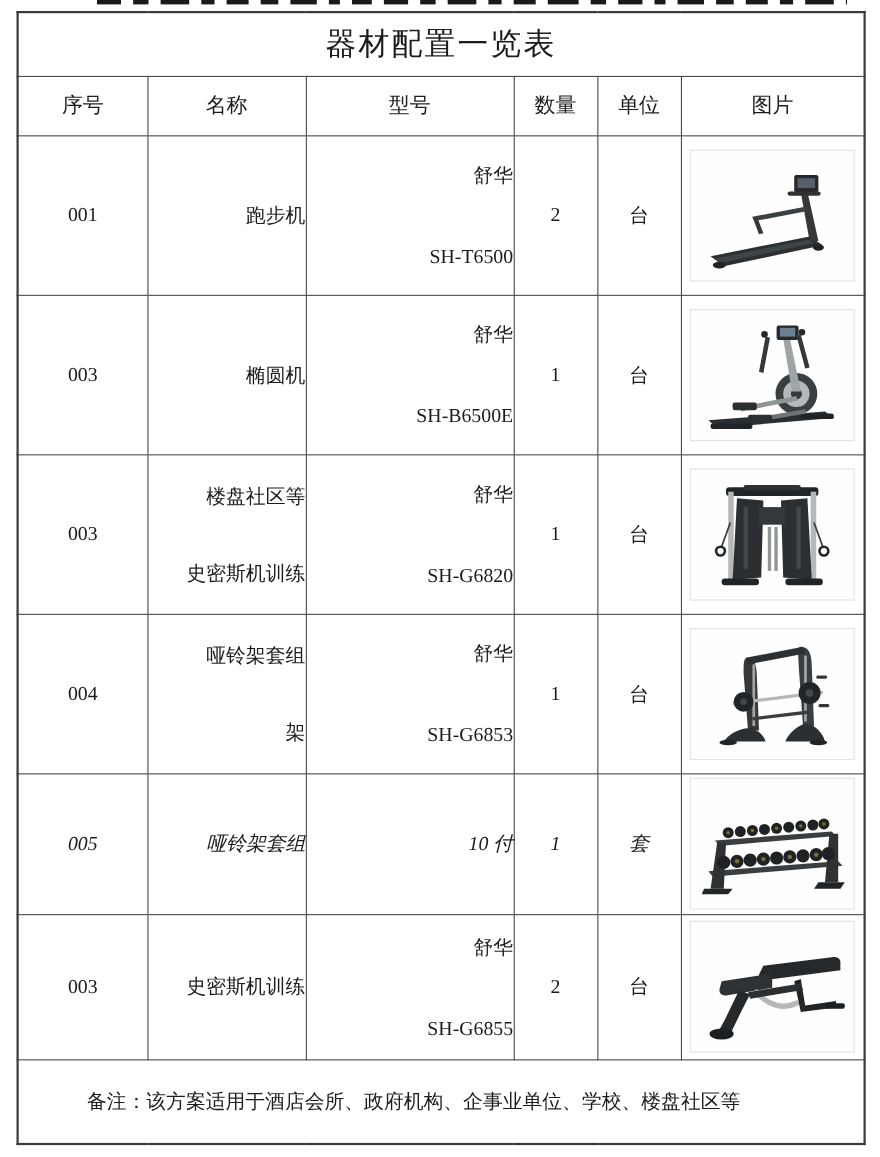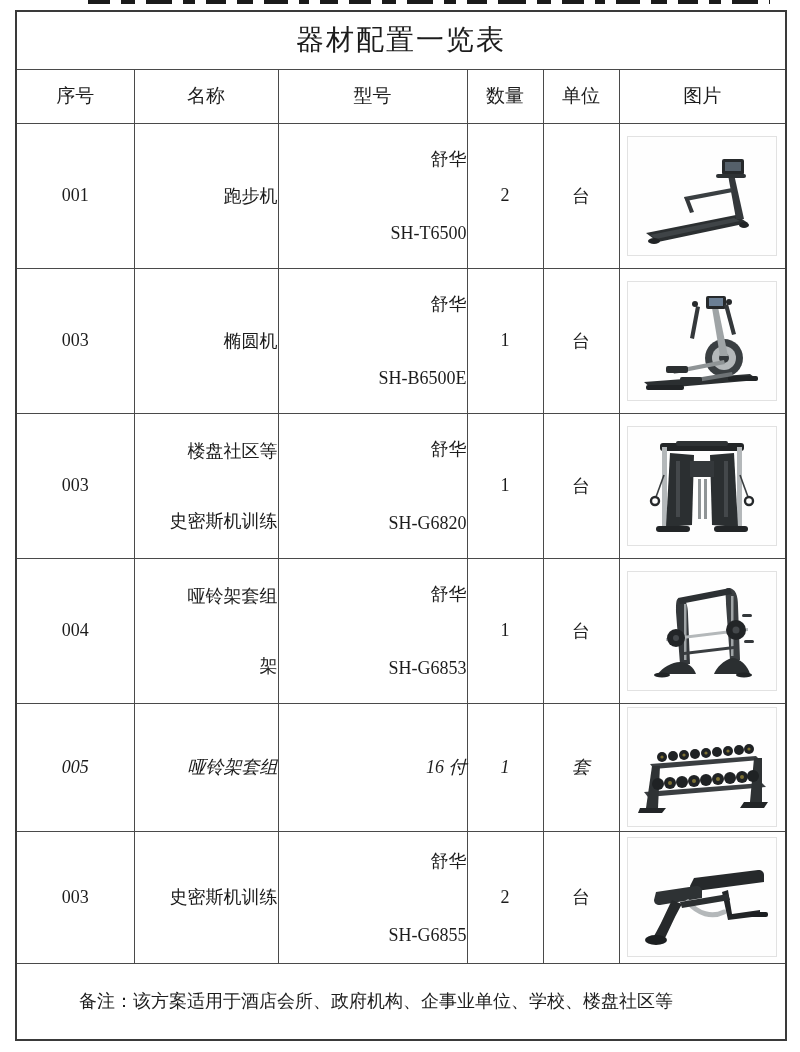--- a/index.html
+++ b/index.html
@@ -343,21 +343,21 @@
     <tr class="body-row h128">
       <td>005</td>
       <td>
         <div class="stack stack-sm">
           <span class="line">哑铃架套组</span>
 
         </div>
       </td>
       <td>
         <div class="stack">
-          <span class="line">16 付</span>
+          <span class="line">10 付</span>
 
         </div>
       </td>
       <td>1</td>
       <td>套</td>
       <td>
         <div class="img-box">
           <svg width="140" height="110" viewBox="0 0 140 110">
 
             <polygon points="18,52 124,44 128,48 22,57" fill="#3a3e41"></polygon>

